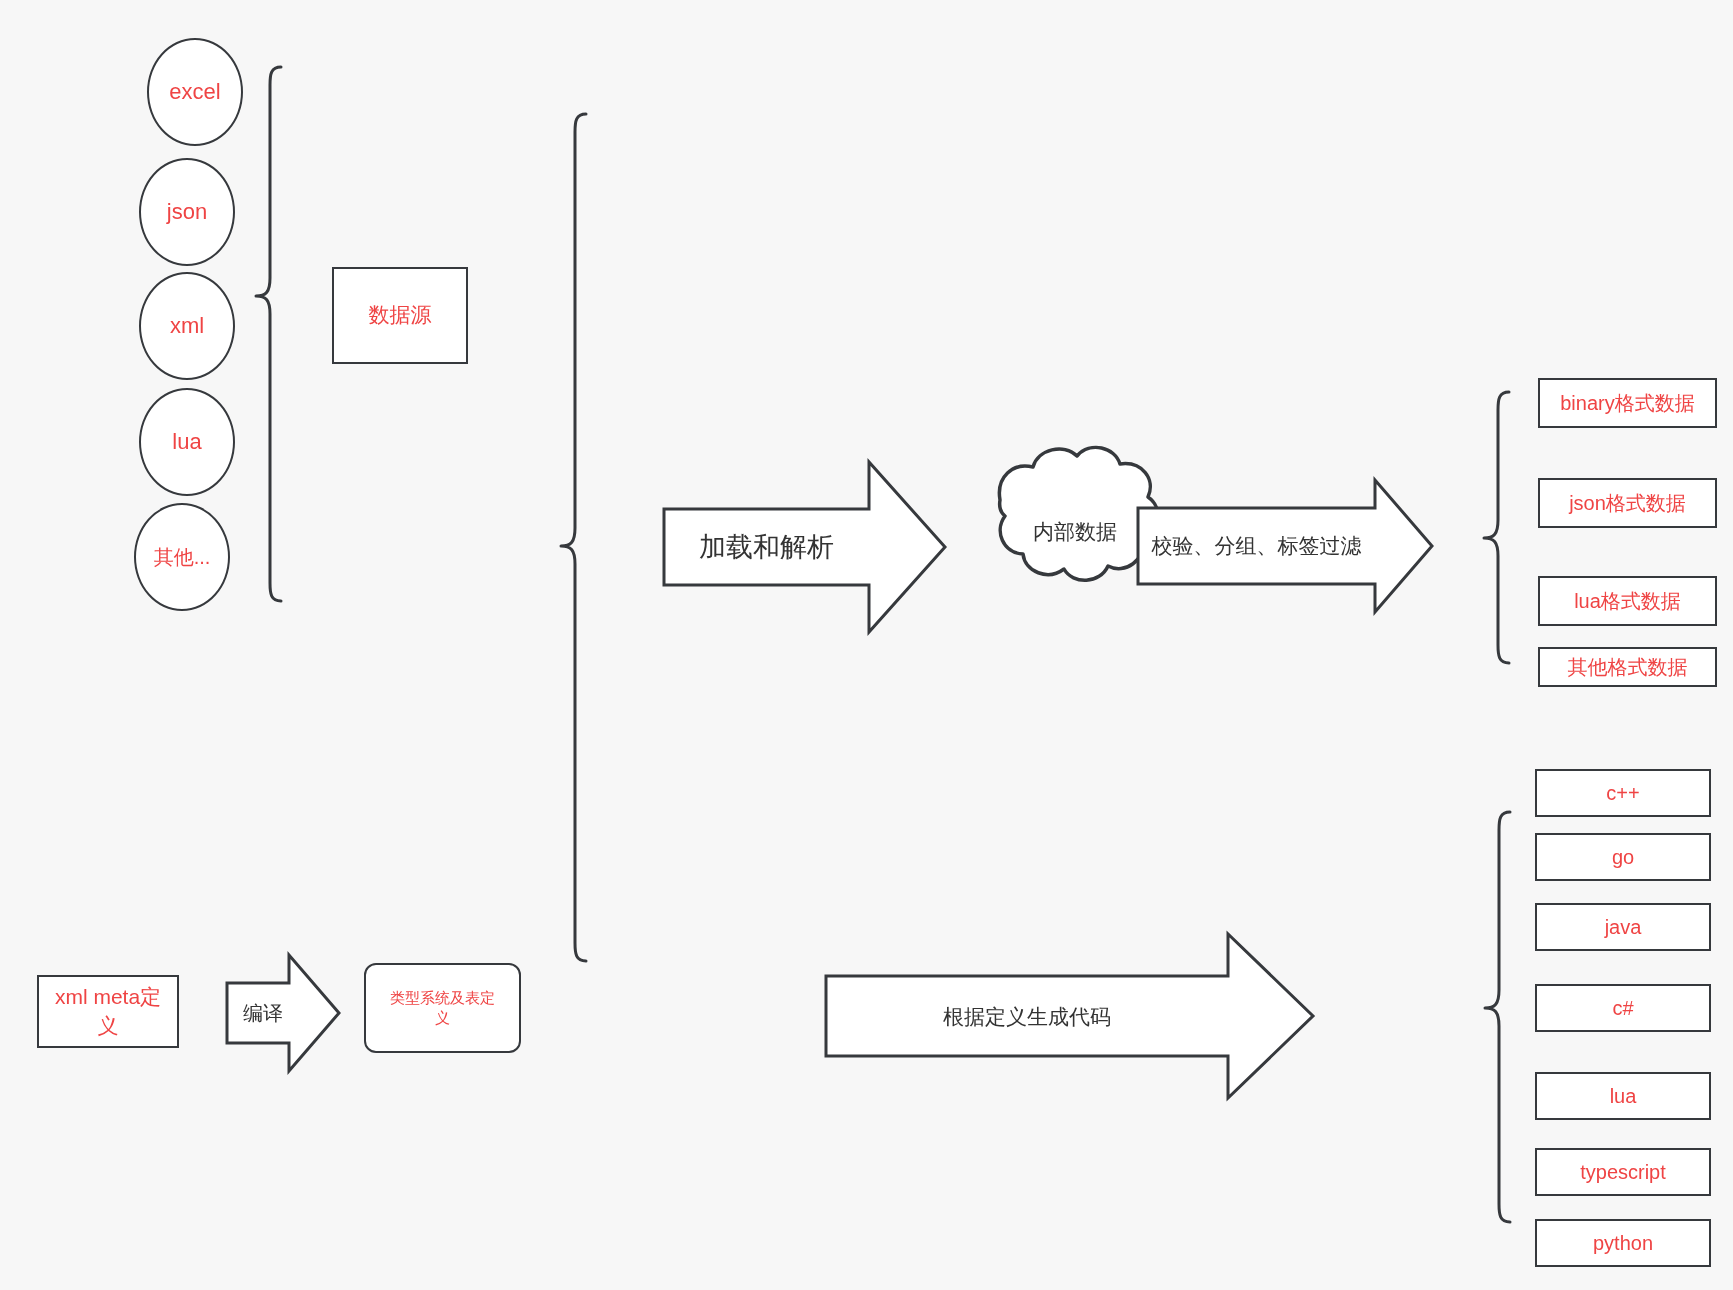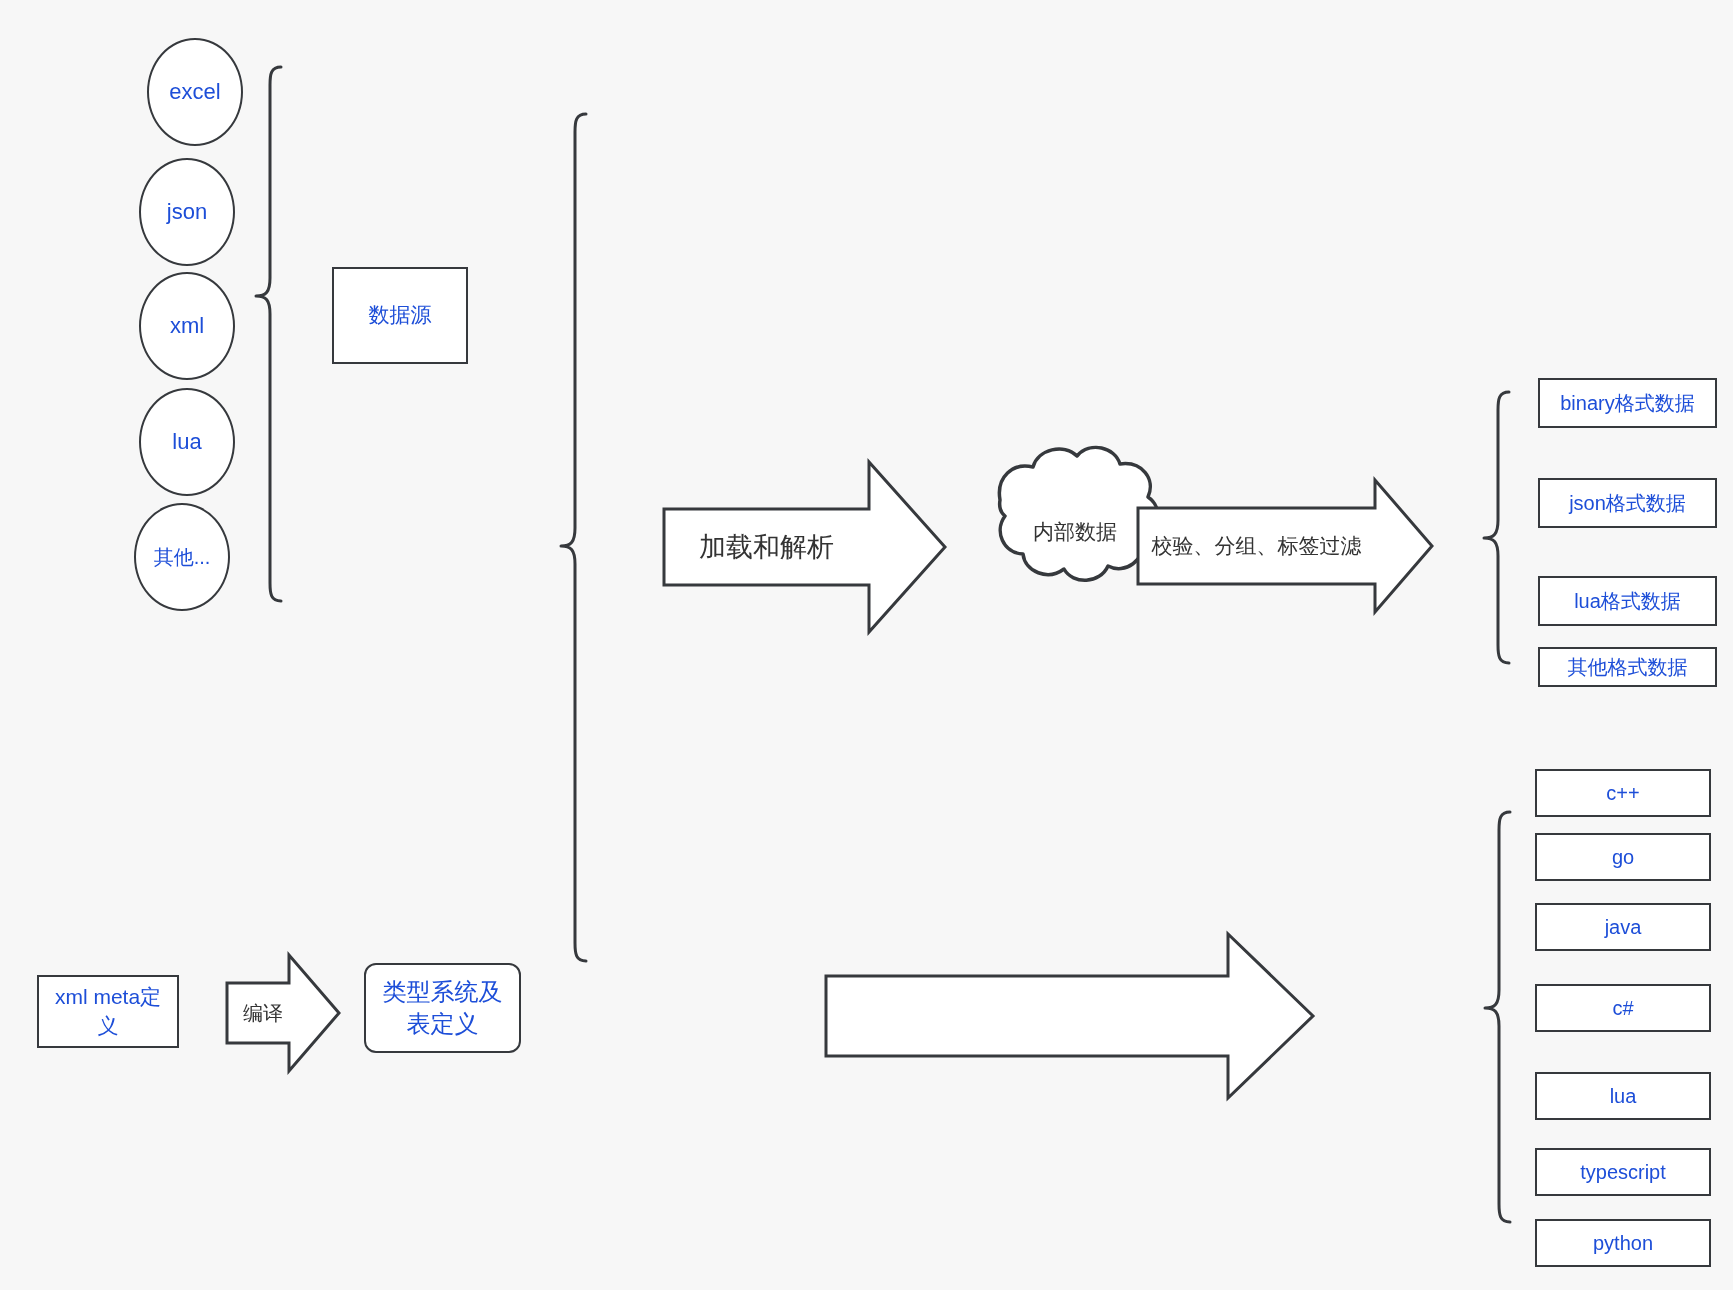--- a/index.html
+++ b/index.html
@@ -17,21 +17,21 @@
     background: #f7f7f7;
     overflow: hidden;
   }
   .node {
     position: absolute;
     box-sizing: border-box;
     display: flex;
     align-items: center;
     justify-content: center;
     text-align: center;
-    color: #1d4ed8;
+    color: #ef4444;
     background: #ffffff;
     border: 2.5px solid #36393d;
     line-height: 1.35;
   }
   .ellipse {
     border-radius: 50%;
   }
   .rect { }
   .rounded {
     border-radius: 12px;
@@ -170,20 +170,23 @@
   </div>
 
   <div class="arrow-text" style="left:1138px; top:523px; width:237px; height:46px; font-size:21px;">
     <span>校验、分组、标签过滤</span>
   </div>
 
   <div class="arrow-text" style="left:227px; top:993px; width:72px; height:40px; font-size:20px;">
     <span>编译</span>
   </div>
 
+  <div class="arrow-text" style="left:826px; top:996px; width:402px; height:42px; font-size:21px;">
+    <span>根据定义生成代码</span>
+  </div>
 
   <div class="node rect" style="left:1538px; top:378px; width:179px; height:50px; font-size:20px;">
     <span>binary格式数据</span>
   </div>
 
   <div class="node rect" style="left:1538px; top:478px; width:179px; height:50px; font-size:20px;">
     <span>json格式数据</span>
   </div>
 
   <div class="node rect" style="left:1538px; top:576px; width:179px; height:50px; font-size:20px;">
@@ -191,21 +194,21 @@
   </div>
 
   <div class="node rect" style="left:1538px; top:647px; width:179px; height:40px; font-size:20px;">
     <span>其他格式数据</span>
   </div>
 
   <div class="node rect" style="left:37px; top:975px; width:142px; height:73px; font-size:21px; padding:12px 8px;">
     <span>xml meta定义</span>
   </div>
 
-  <div class="node rounded" style="left:364px; top:963px; width:157px; height:90px; font-size:24px; padding:0 10px;">
+  <div class="node rounded" style="left:364px; top:963px; width:157px; height:90px; font-size:15px; padding:0 18px;">
     <span>类型系统及表定义</span>
   </div>
 
   <div class="node rect" style="left:1535px; top:769px; width:176px; height:48px; font-size:20px;">
     <span>c++</span>
   </div>
 
   <div class="node rect" style="left:1535px; top:833px; width:176px; height:48px; font-size:20px;">
     <span>go</span>
   </div>

